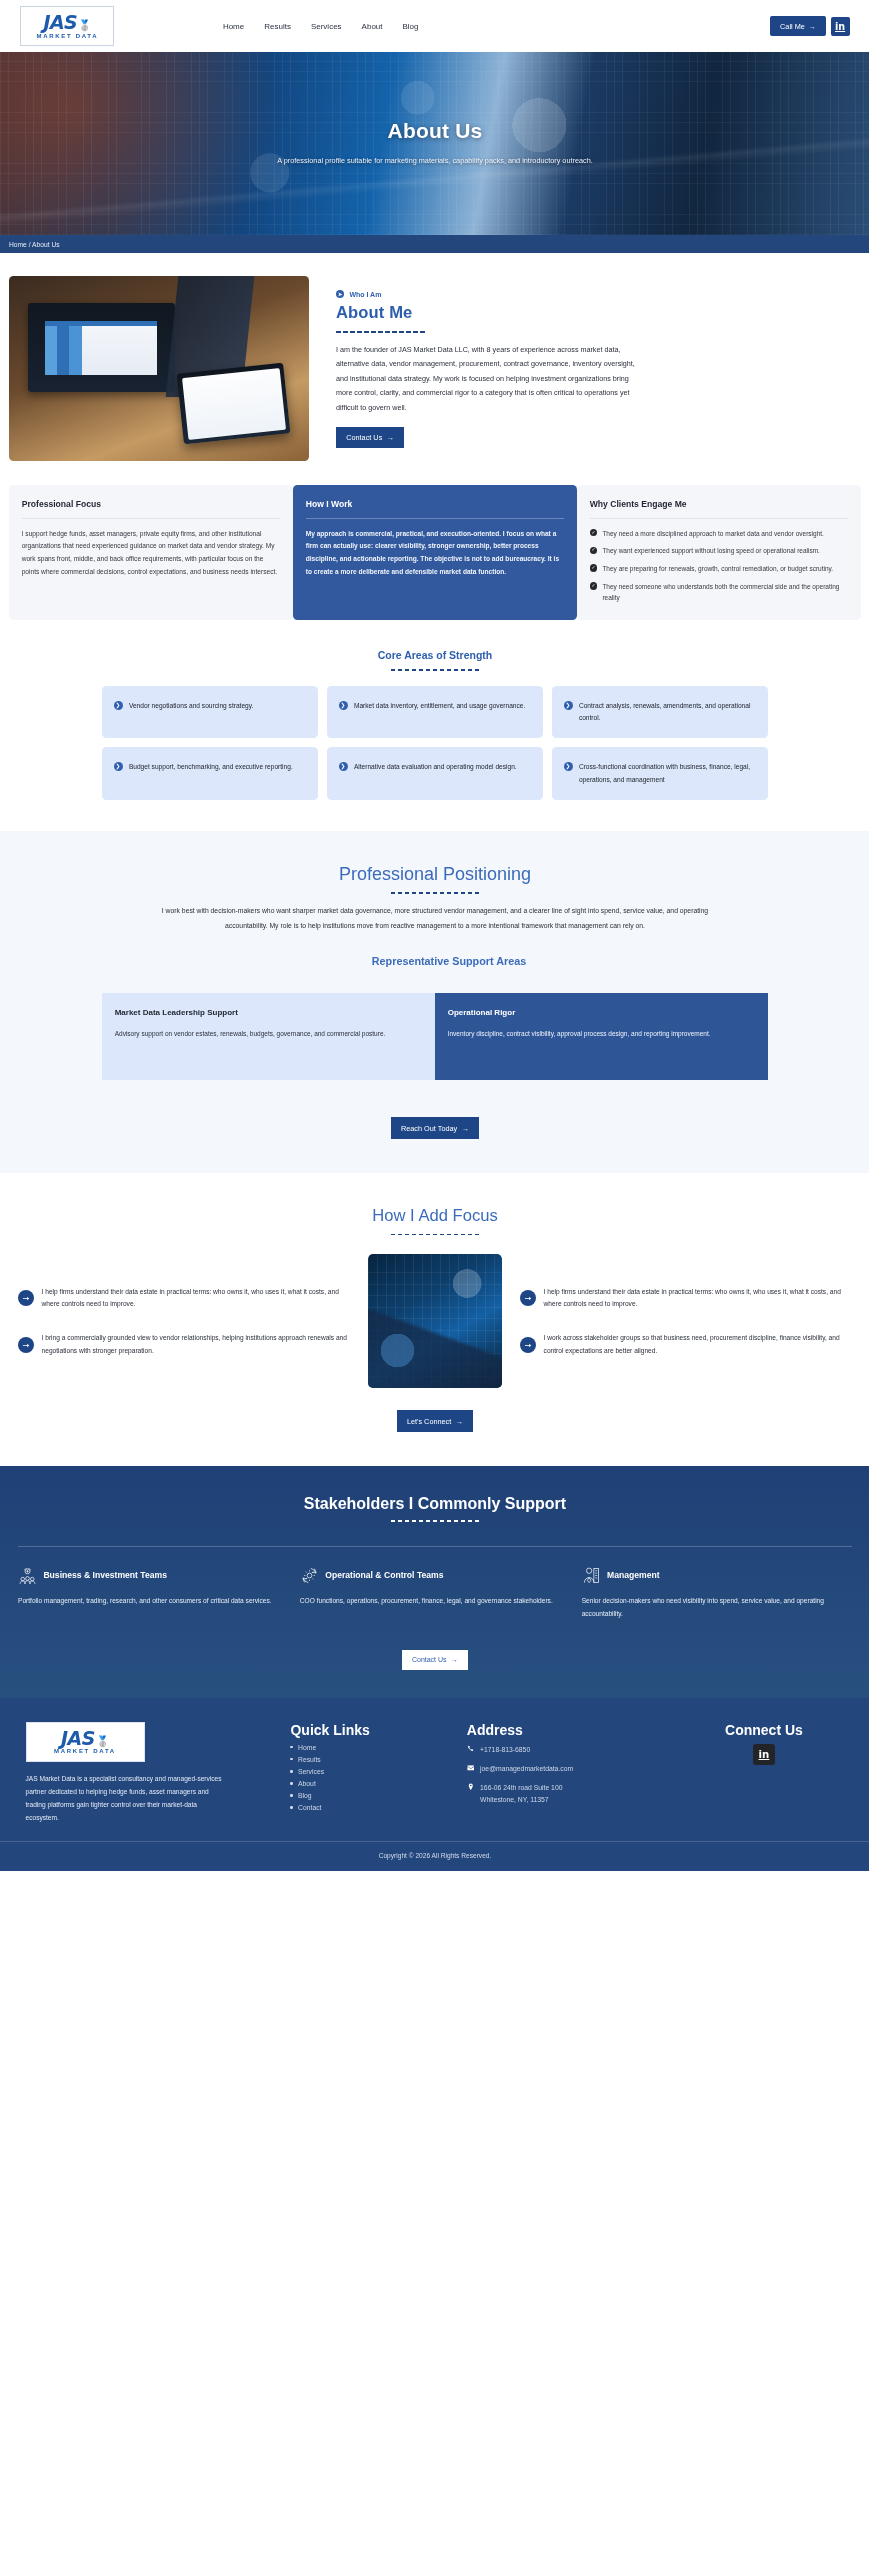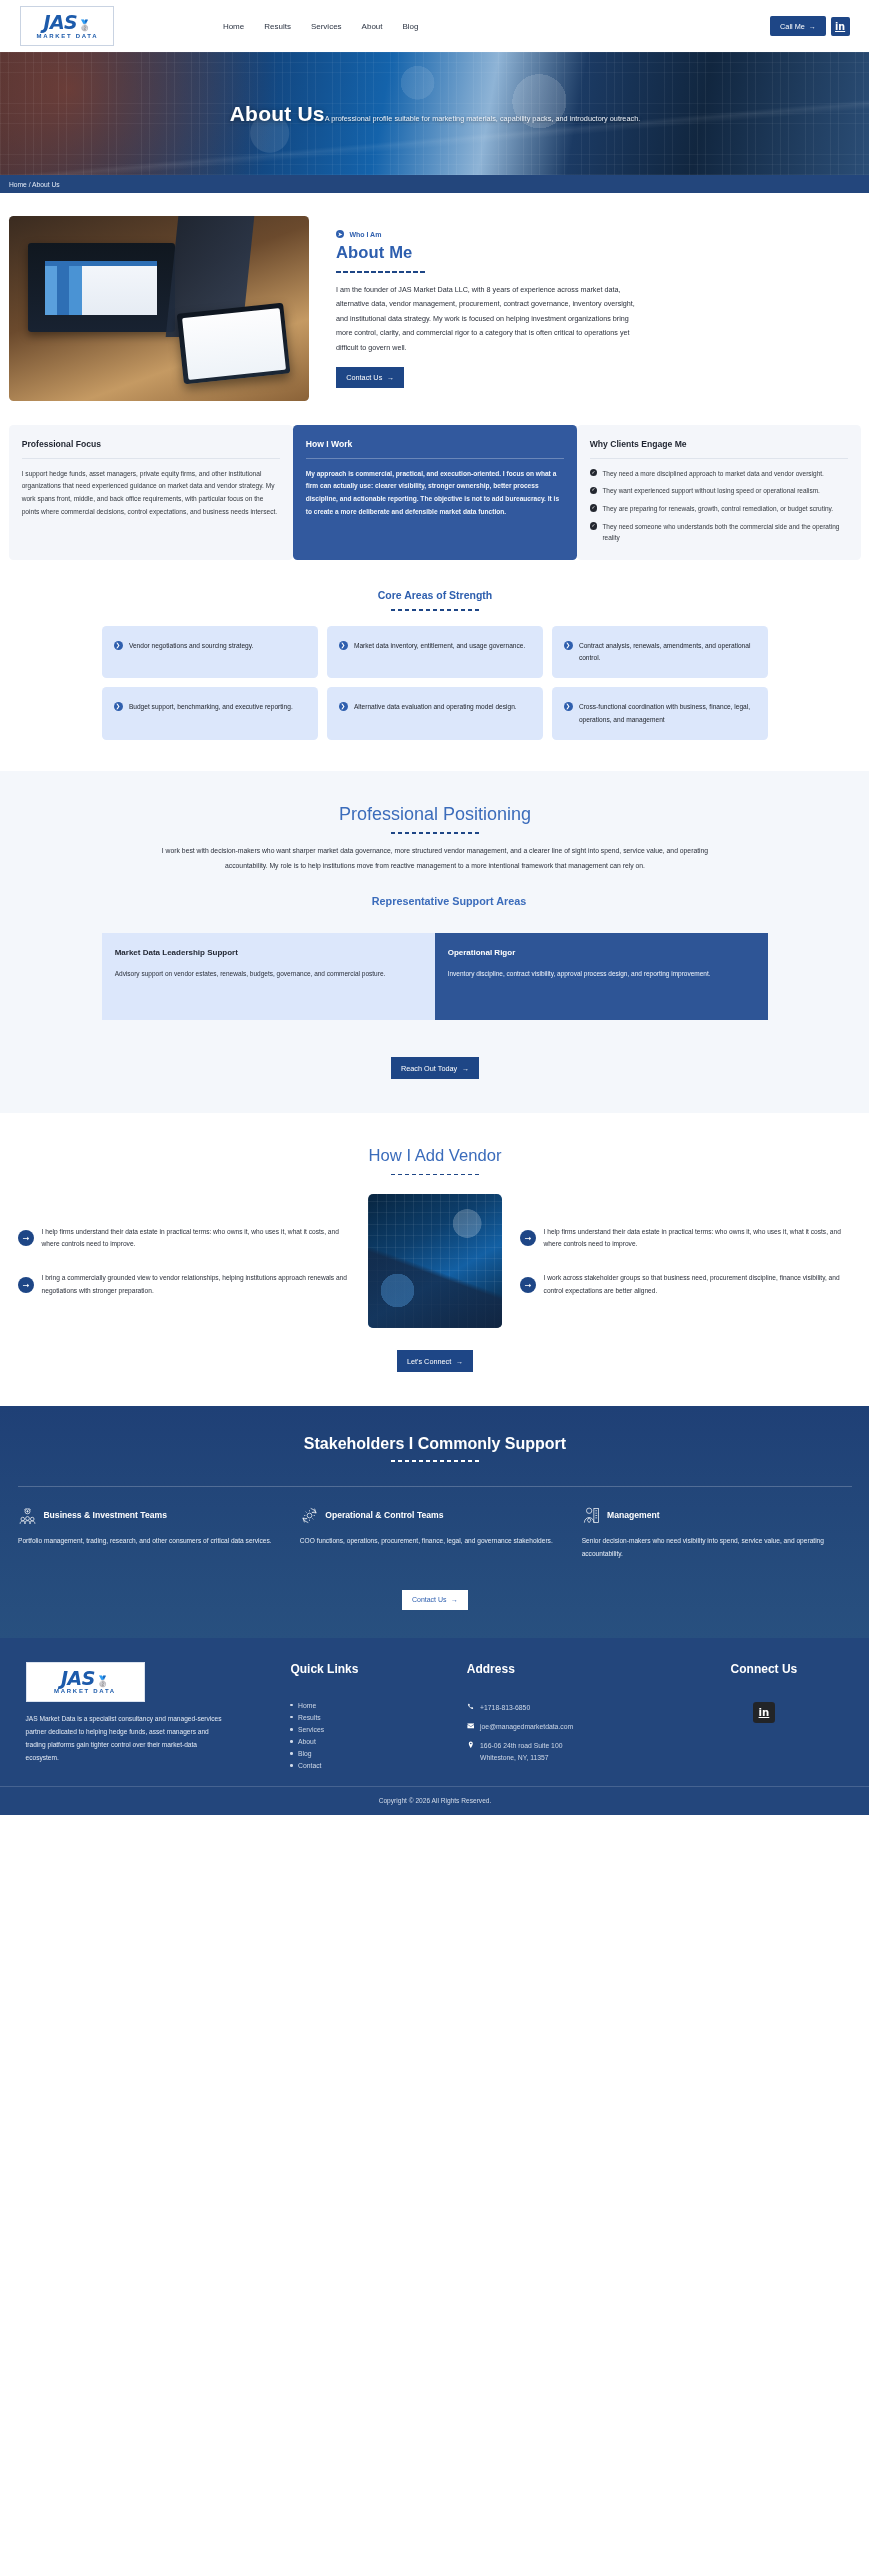--- a/index.html
+++ b/index.html
@@ -58,26 +58,26 @@
   }
   .btn-li {
     width: 19px; height: 19px; background: #1e4686; border-radius: 1.9px;
     display: flex; align-items: center; justify-content: center;
     color: #fff; font-weight: bold; font-size: 9.6px;
     font-family: "DejaVu Sans", sans-serif;
   }
 
   
   .hero {
-    height: 123px; position: relative; overflow: hidden;
+    height: 183px; position: relative; overflow: hidden;
     background:
       radial-gradient(circle at 8% 30%, rgba(160,70,40,.55), transparent 26%),
       linear-gradient(100deg, #3a2f3a 0%, #1d3558 14%, #12457e 30%,
         #1463ab 44%, #8fb4d6 56%, #1b3a63 66%, #11263f 80%, #2b4e77 100%);
-      display: flex; 
+      display: flex; flex-direction: column;
       align-items: center; justify-content: center;
   }
   .hero::before {
     content: ""; position: absolute; inset: 0;
     background:
       repeating-linear-gradient(90deg, rgba(255,255,255,.055) 0 0.6px, transparent 0.6px 8.3px),
       repeating-linear-gradient(0deg, rgba(255,255,255,.045) 0 0.6px, transparent 0.6px 10.2px);
   }
   .hero::after {
     content: ""; position: absolute; inset: 0;
@@ -311,21 +311,21 @@
   }
   .f-grid {
     display: grid; grid-template-columns: 1.55fr 1fr 1.25fr 1fr;
     gap: 15.3px; padding: 0 25.5px 16.6px;
   }
   .f-logo {
     width: 119px; height: 40px; background: #fff; border: 0.6px solid #dbe3ef;
     display: flex; flex-direction: column; align-items: center; justify-content: center;
   }
   .f-about { font-size: 6.6px; line-height: 2.0; color: #e5ecf6; margin-top: 10.2px; max-width: 198px; }
-  .f-col h5 { font-size: 12px; font-weight: bold; margin-bottom: 26px; }
+  .f-col h5 { font-size: 14px; font-weight: bold; margin-bottom: 6px; }
   .f-links { list-style: none; display: flex; flex-direction: column; gap: 5.1px; }
   .f-links li { display: flex; align-items: center; gap: 5.1px; font-size: 6.8px; color: #cfd9e8; }
   .f-links li .dot { width: 2.5px; height: 2.5px; border-radius: 50%; background: #cfd9e8; }
   .f-contact { list-style: none; display: flex; flex-direction: column; gap: 7px; }
   .f-contact li { display: flex; gap: 5.7px; font-size: 6.8px; color: #cfd9e8; line-height: 1.8; }
   .f-contact li .ic { width: 7.6px; flex: 0 0 auto; margin-top: 1.3px; }
   .f-social {
     width: 21.7px; height: 21.7px; background: #222427; border-radius: 3.2px;
     display: flex; align-items: center; justify-content: center;
     color: #fff; font-weight: bold; font-size: 10.2px;
@@ -528,21 +528,21 @@
     </div>
     <div class="center-btn">
       <button class="btn-primary">
         <span>Reach Out Today</span>
         <span>→</span>
       </button>
     </div>
   </section>
 
   <section class="value-sec">
-    <h2>How I Add Vendor</h2>
+    <h2>How I Add Focus</h2>
     <div class="dash-row center">
       <i></i>
         <i></i>
         <i></i>
         <i></i>
         <i></i>
         <i></i>
         <i></i>
         <i></i>
         <i></i>

